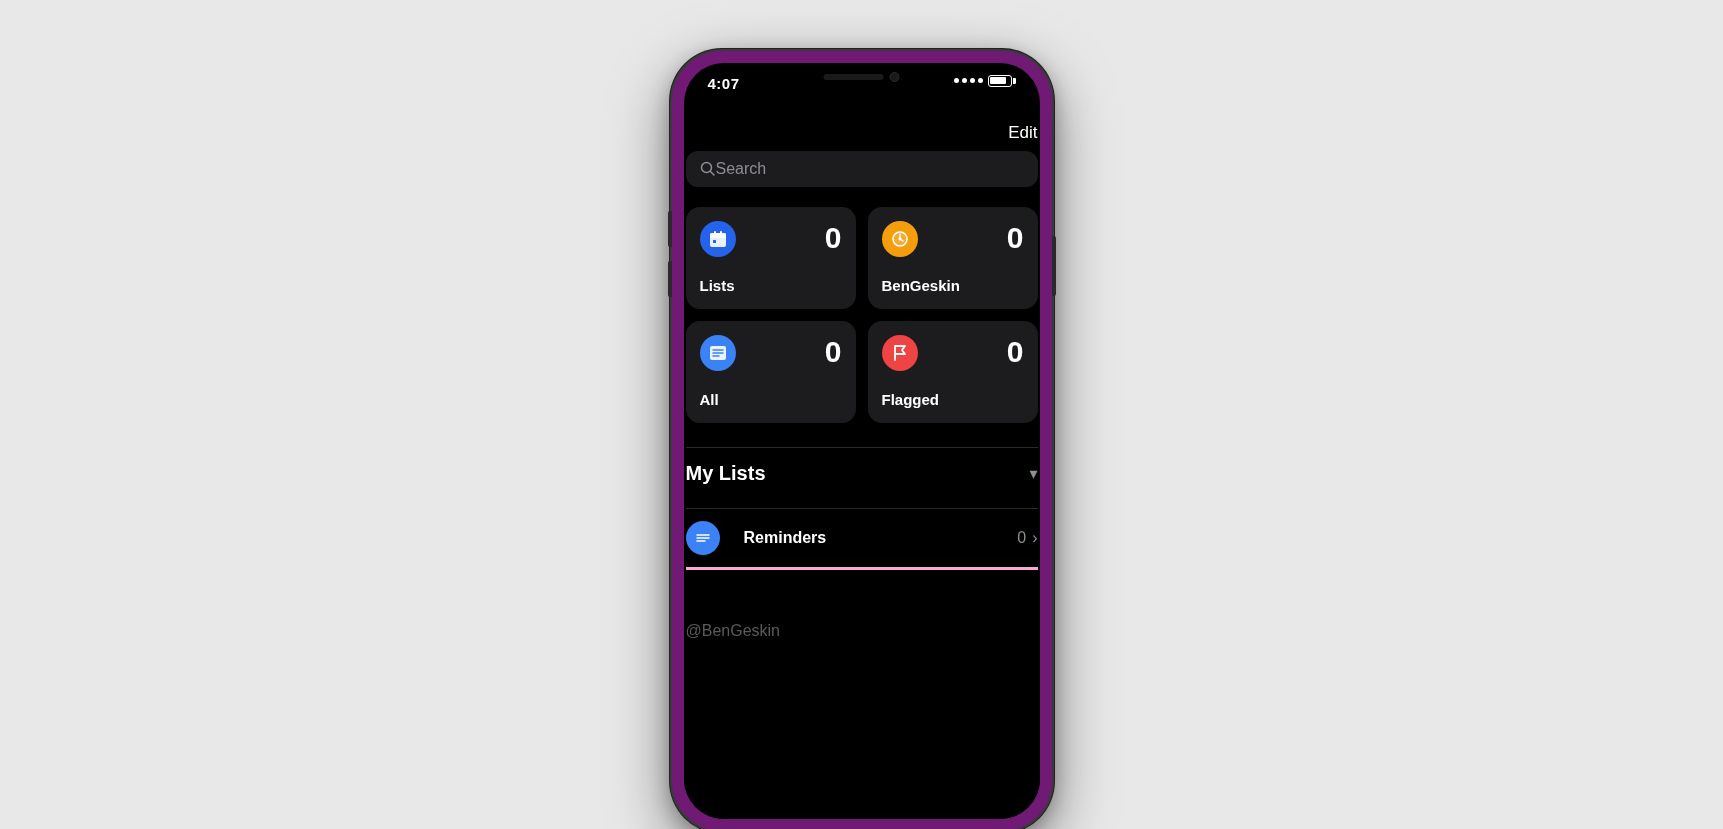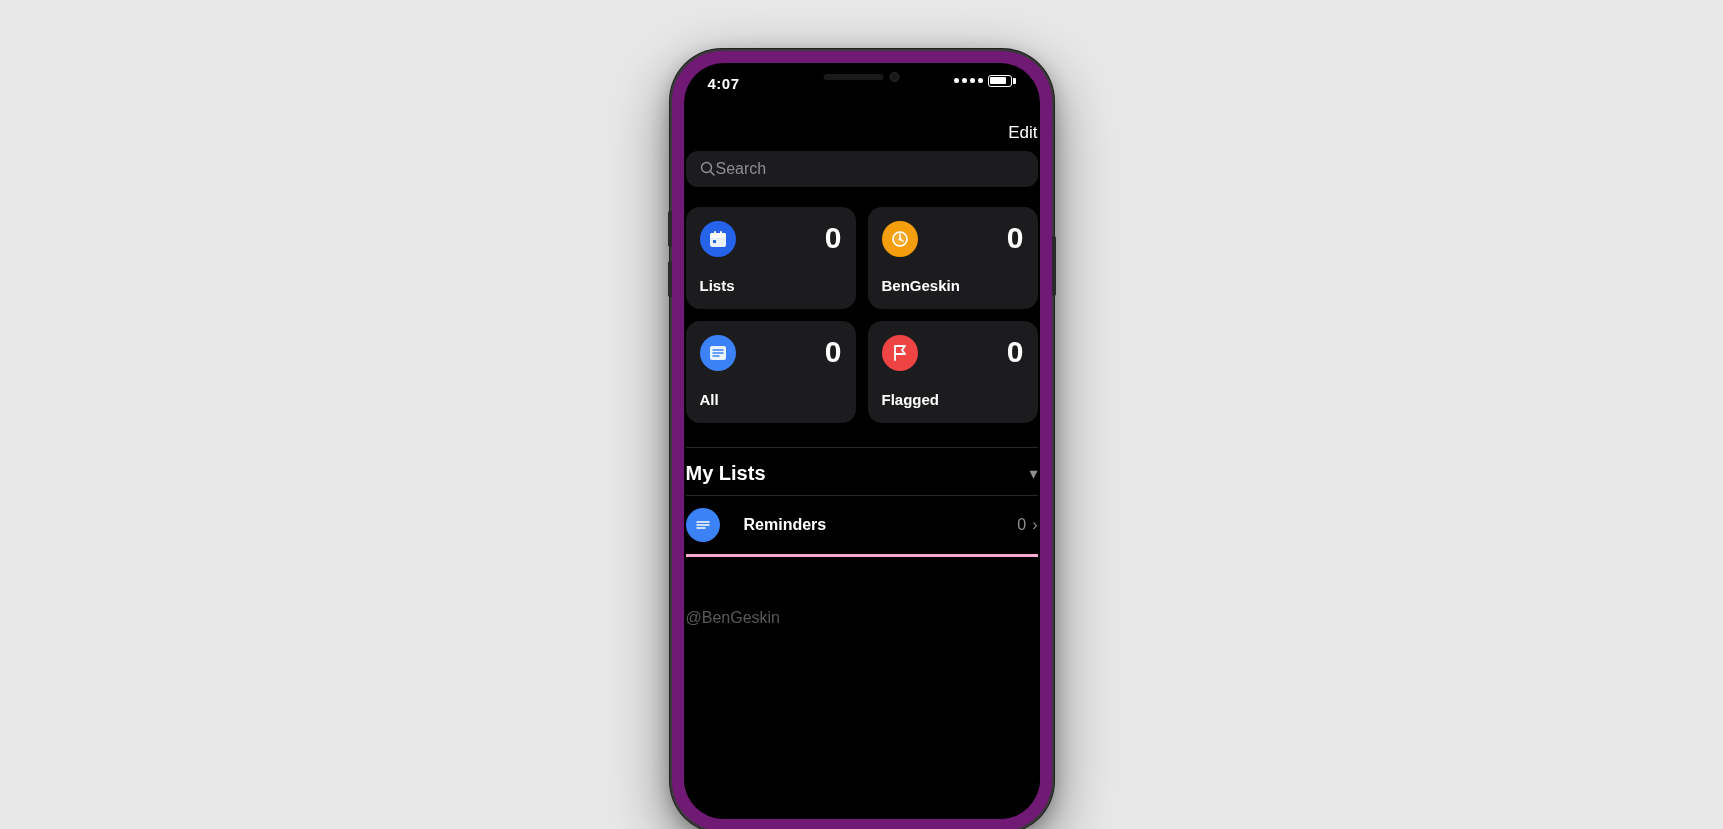--- a/index.html
+++ b/index.html
@@ -270,21 +270,21 @@
 
     .my-lists-section {
       border-top: 1px solid #2a2a2a;
       padding-top: 14px;
     }
 
     .my-lists-header {
       display: flex;
       align-items: center;
       justify-content: space-between;
-      margin-bottom: 10px;
+      margin-bottom: 23px;
     }
 
     .my-lists-title {
       color: #fff;
       font-size: 20px;
       font-weight: 700;
     }
 
     .chevron-down {
       color: #8e8e93;

